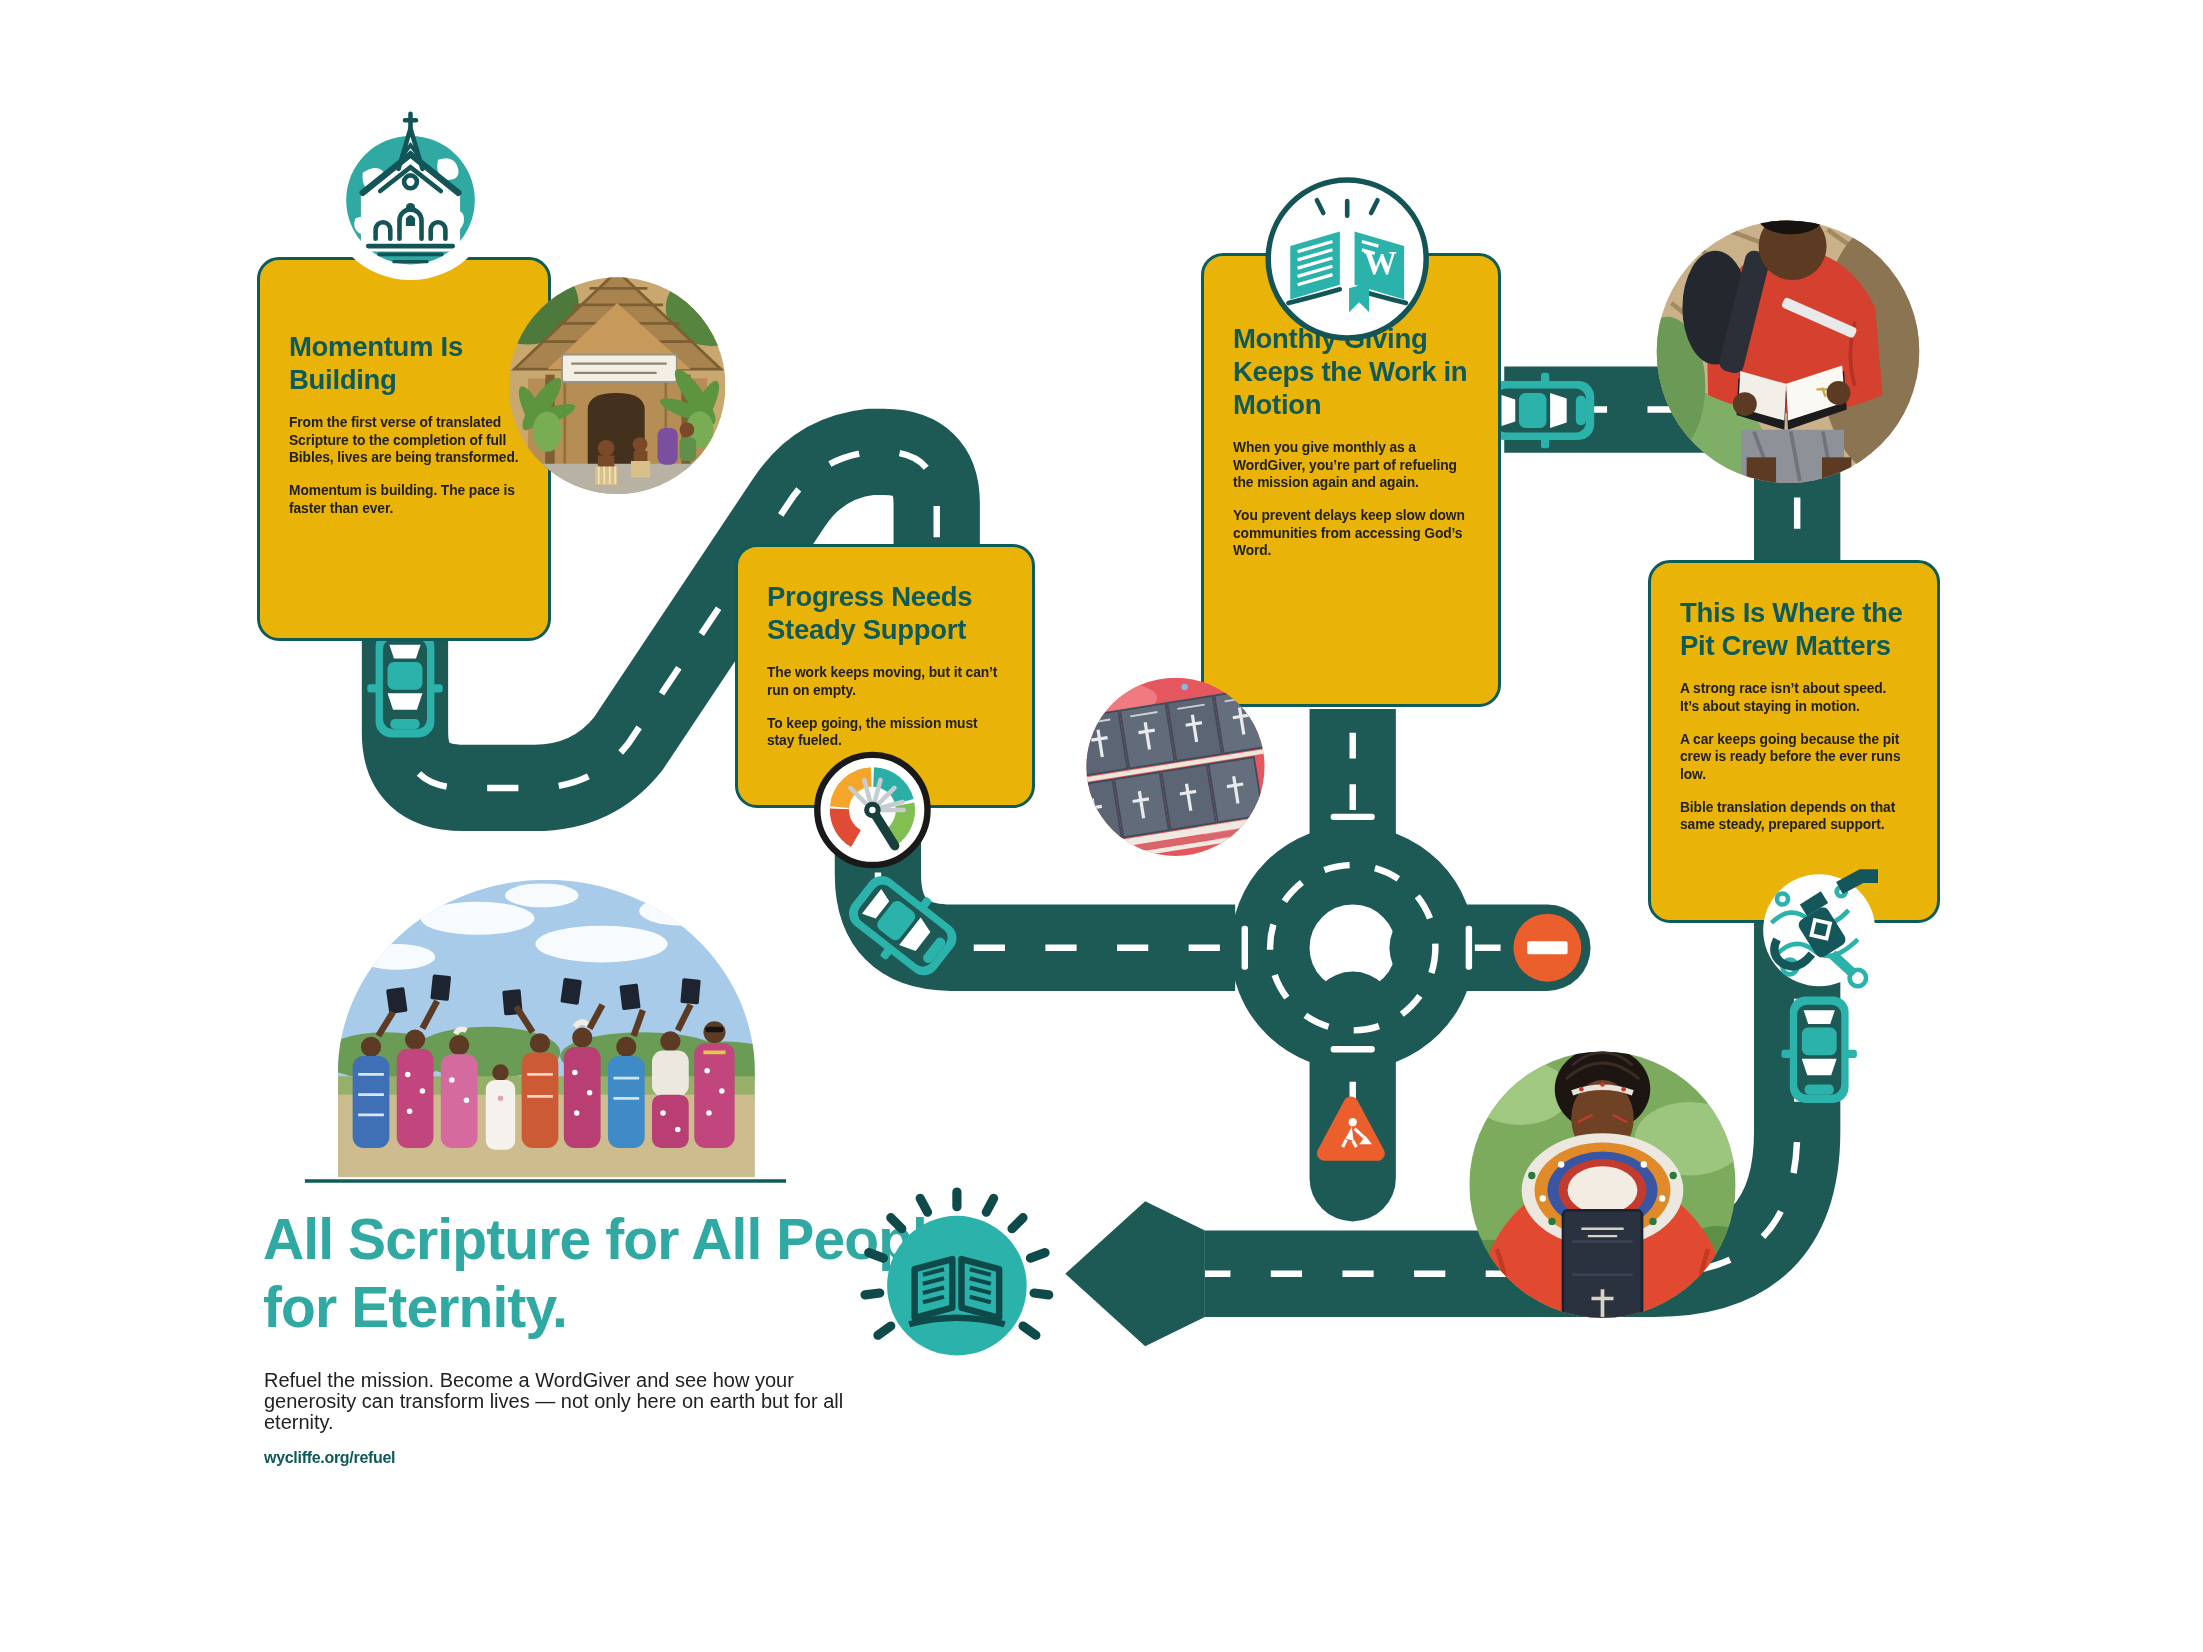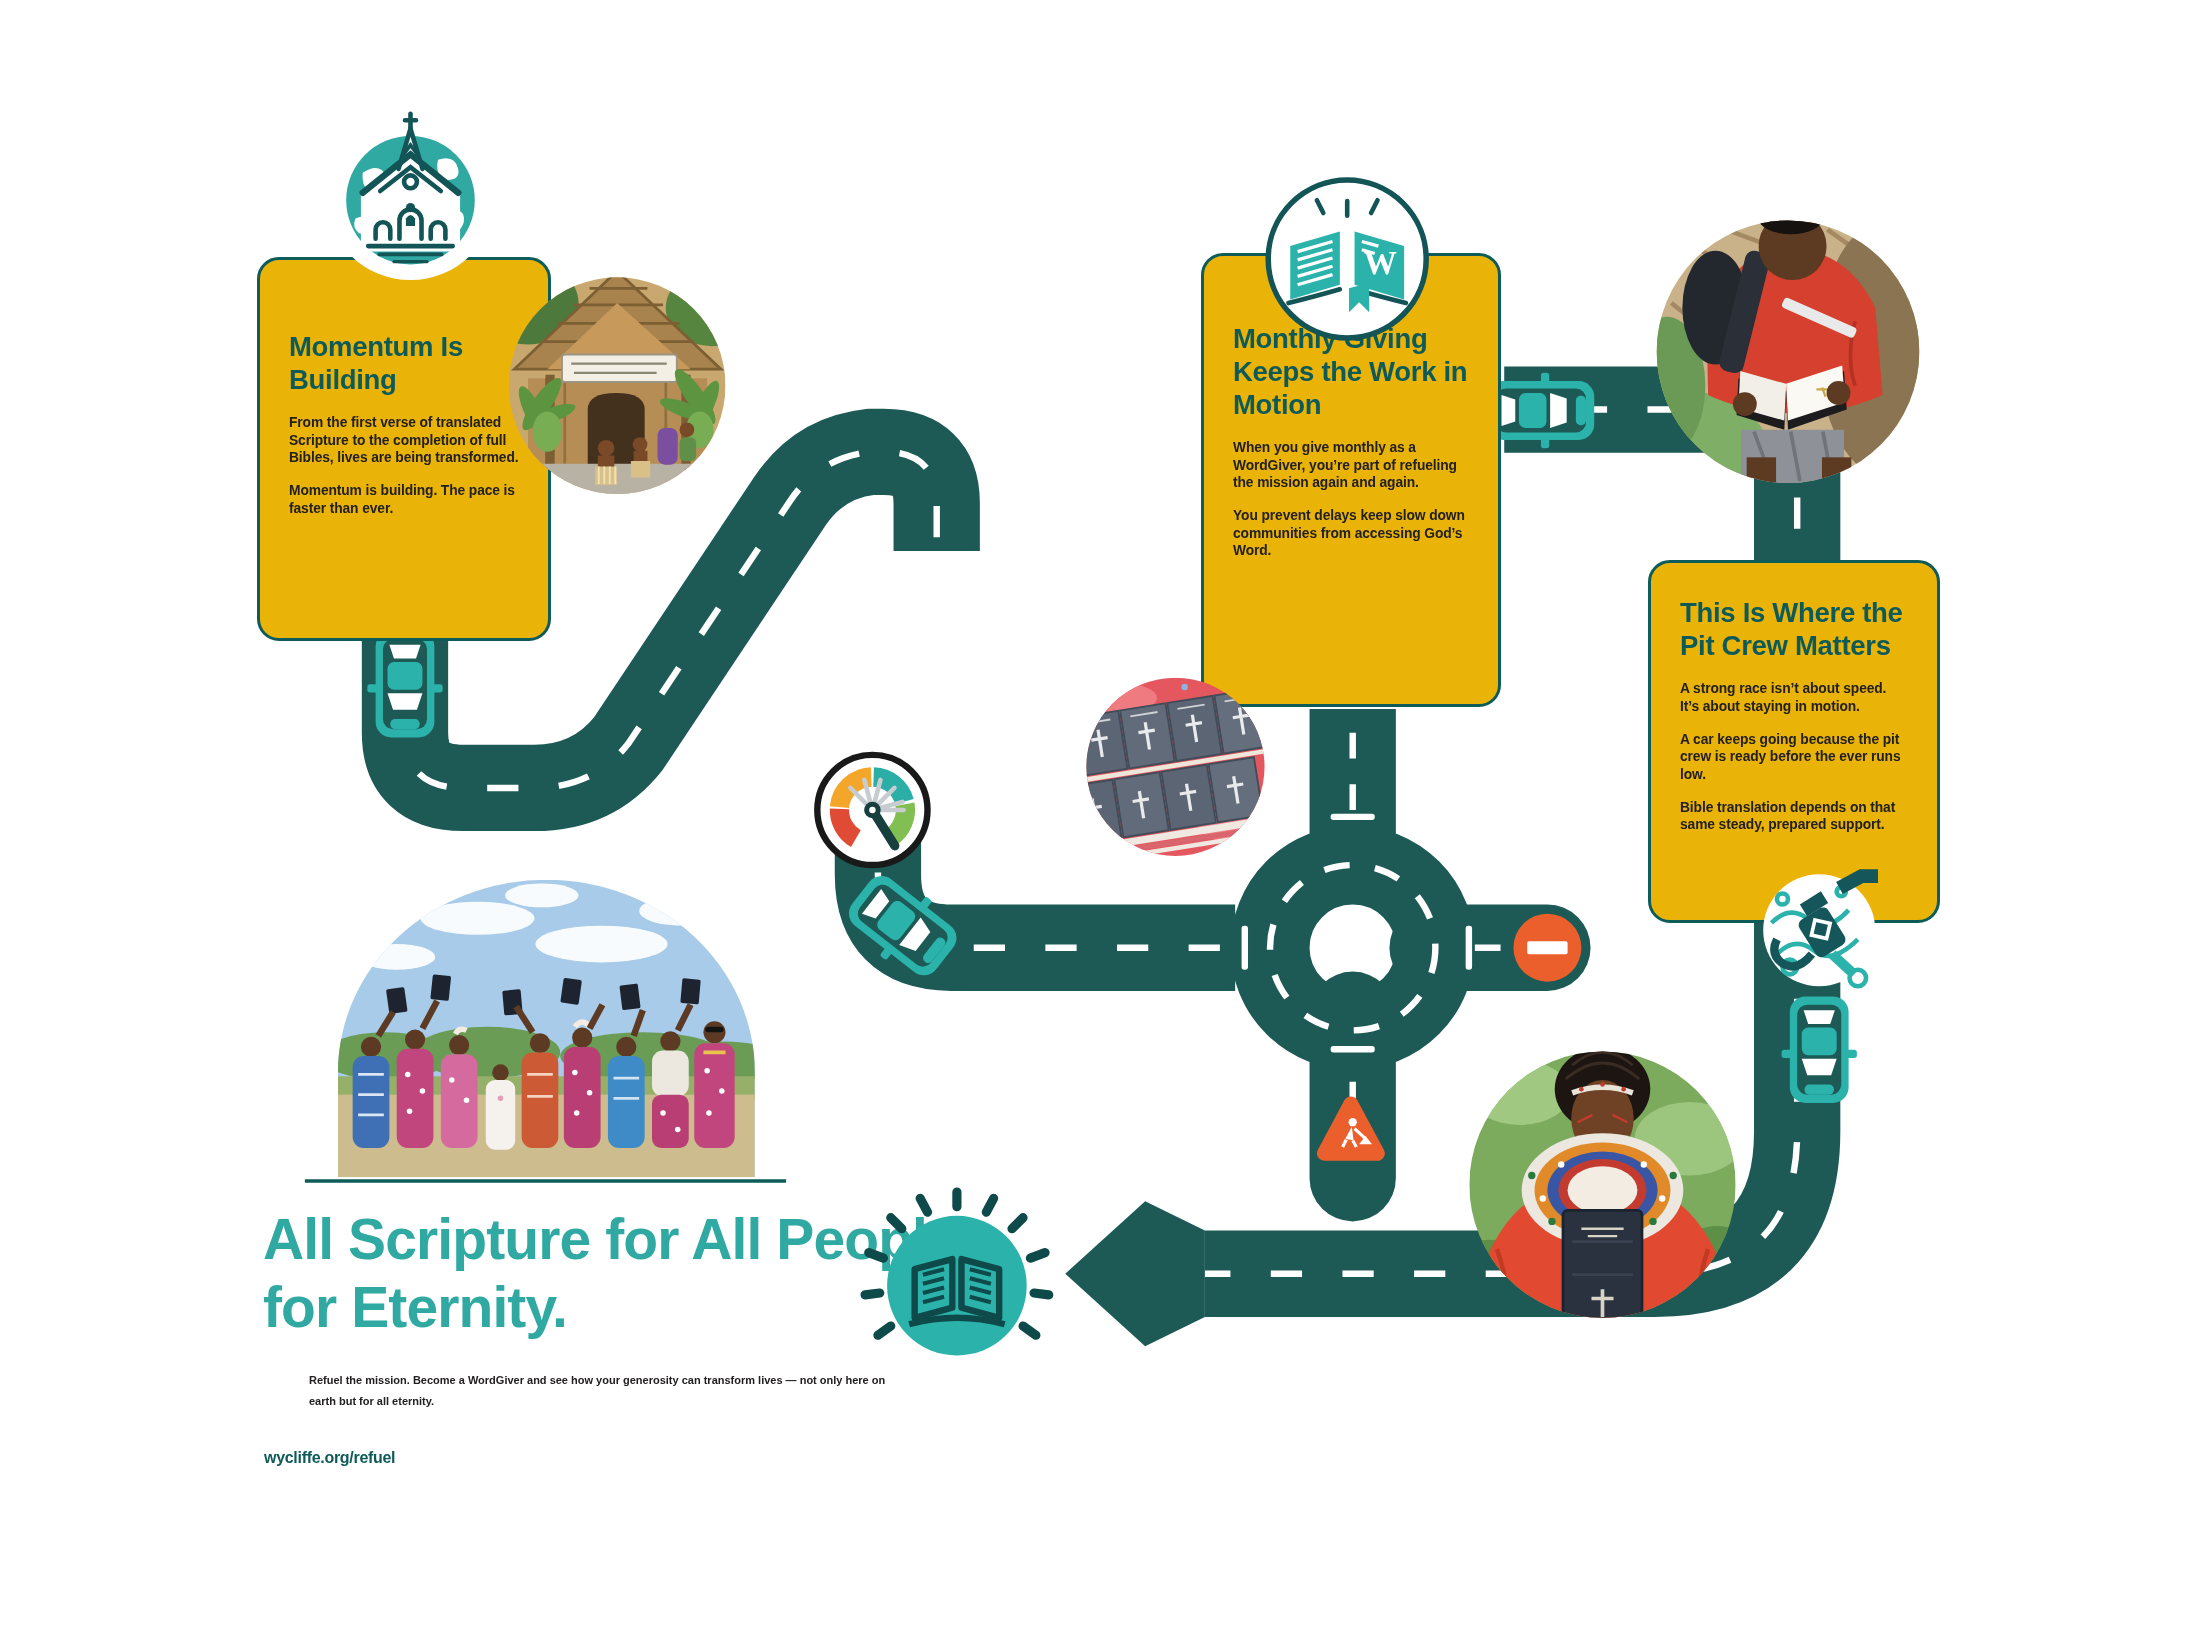--- a/index.html
+++ b/index.html
@@ -16,21 +16,21 @@
   .rd-dash2{stroke:#fff;fill:none;stroke-width:7;stroke-dasharray:28 28;}
   .card{position:absolute;background:#eab308;border:3.7px solid var(--border);border-radius:22px;
         padding:33px 29px;box-sizing:border-box;z-index:2;}
   .card h2{margin:0 0 18.4px 0;font-size:27.5px;line-height:33px;color:var(--title);
            font-weight:800;letter-spacing:-0.3px;}
   .card p{margin:0 0 15.6px 0;font-size:13.8px;line-height:17.4px;color:var(--body);
           font-weight:700;letter-spacing:-0.1px;}
   #headline{position:absolute;left:263px;top:1205px;width:716px;z-index:2;
             font-size:57px;line-height:68px;font-weight:800;color:var(--headline);letter-spacing:-0.9px;}
   #tagline{position:absolute;left:264px;top:1370px;width:597px;z-index:2;
-           font-size:11px;line-height:21px;font-weight:700;color:var(--body);margin-left:45px;}
+           font-size:20px;line-height:21px;font-weight:400;color:var(--body);}
   #siteurl{position:absolute;left:264px;top:1449px;z-index:2;
            font-size:16px;font-weight:800;color:var(--title);letter-spacing:-0.3px;}
   .z3{z-index:3;}
   .z1{z-index:1;}
 </style>
 </head>
 <body>
 
 <div id="stage">
 
@@ -98,20 +98,25 @@
 
     <path d="M332 1286 L856 1286" stroke="var(--border)" stroke-width="4"></path>
   </svg>
 
   <div class="card" style="left:257px;top:257px;width:294px;height:384px;padding-top:70px">
     <h2>Momentum Is Building</h2>
     <p>From the first verse of translated Scripture to the completion of full Bibles, lives are being transformed.</p>
     <p>Momentum is building. The pace is faster than ever.</p>
   </div>
 
+  <div class="card" style="left:735px;top:544px;width:300px;height:264px">
+    <h2>Progress Needs Steady Support</h2>
+    <p>The work keeps moving, but it can’t run on empty.</p>
+    <p>To keep going, the mission must stay fueled.</p>
+  </div>
 
   <div class="card" style="left:1201px;top:253px;width:300px;height:454px;padding-top:66px">
     <h2>Monthly Giving Keeps the Work in Motion</h2>
     <p>When you give monthly as a WordGiver, you’re part of refueling the mission again and again.</p>
     <p>You prevent delays keep slow down communities from accessing God’s Word.</p>
   </div>
 
   <div class="card" style="left:1648px;top:560px;width:292px;height:363px">
     <h2>This Is Where the Pit Crew Matters</h2>
     <p>A strong race isn’t about speed. It’s about staying in motion.</p>

